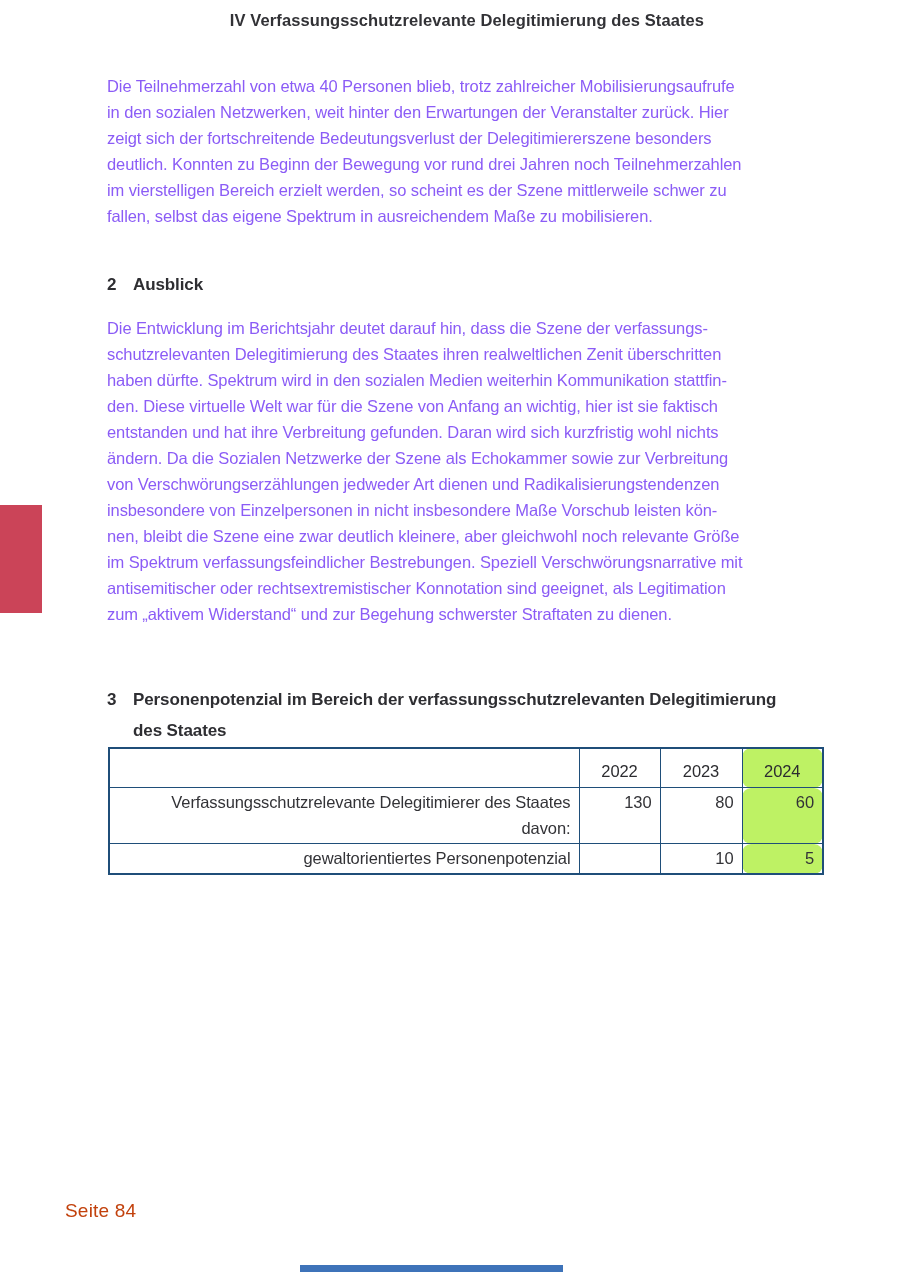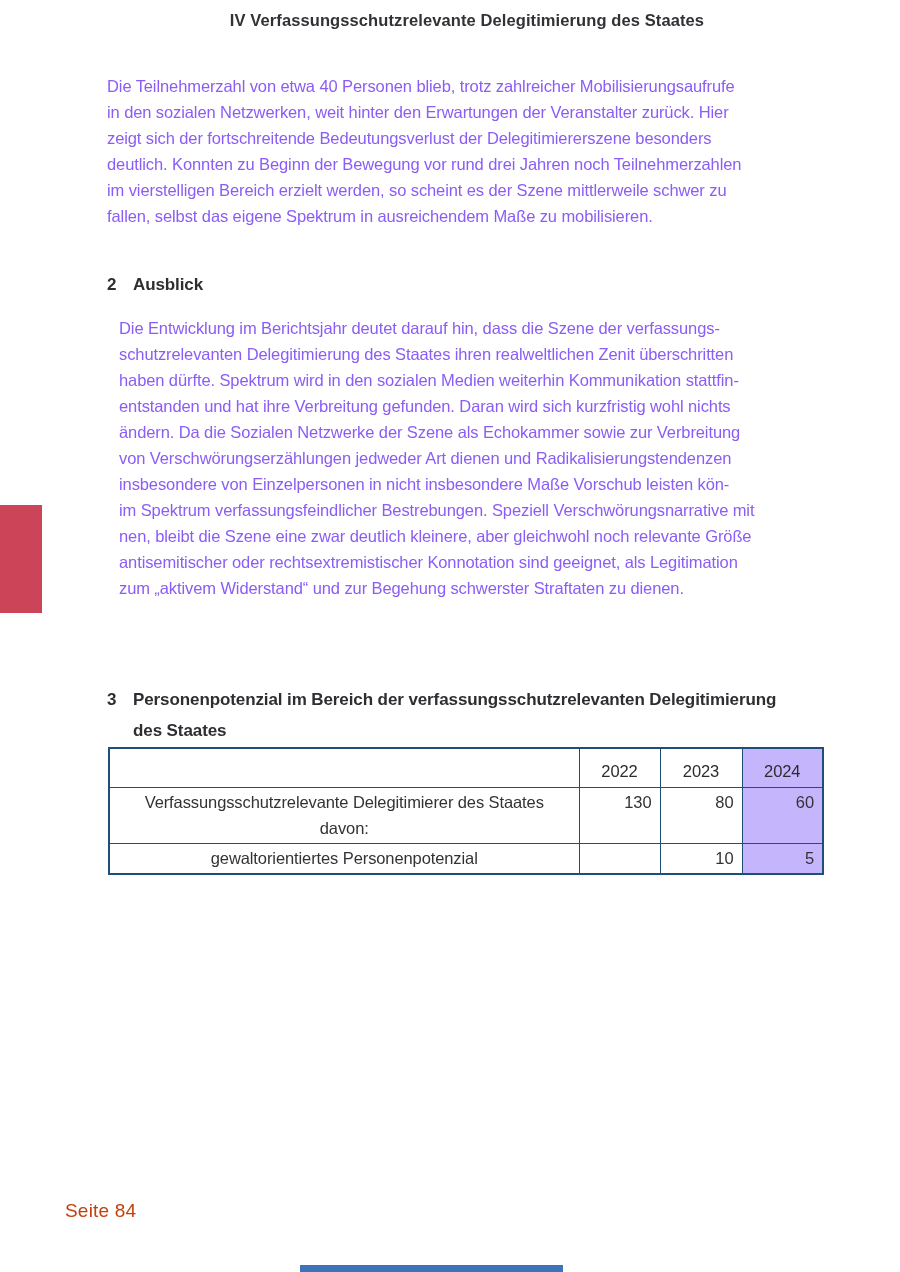--- a/index.html
+++ b/index.html
@@ -15,21 +15,21 @@
     text-align:center; font-size:16.5px; font-weight:600;
     letter-spacing:0.1px; color:#323236;padding-left:17px;
   }
   .para {
     position:absolute; left:107px;
     font-size:16.5px; line-height:26px; letter-spacing:-0.1px;
     white-space:nowrap; color:#8b5cf6;
   }
   .para .line { height:26px; }
   #para1 { top:73px; }
-  #para2 { top:315px;margin-left:12px; }
+  #para2 { top:315px; }
   .section-heading {
     position:absolute; left:107px; display:flex;
     font-size:17px; font-weight:700; color:#2e2e32;
     letter-spacing:-0.1px; white-space:nowrap;
   }
   .section-heading .num { width:26px; flex:none; }
   #h2 { top:275px; }
   #h3 { top:684px; line-height:31px; }
   table.stats {
     position:absolute; top:747px; left:108px;
@@ -38,26 +38,26 @@
     border:2px solid #1f4e79;
   }
   table.stats th, table.stats td {
     border:1px solid #1f4e79; vertical-align:top;
   }
   table.stats th {
     font-weight:500; text-align:center; color:#2c2c30;
     padding:13px 0 3px; height:22px;
   }
   table.stats td.label {
-    text-align:center; padding:1px 8px 2px; line-height:26px; white-space:nowrap;
+    text-align:right; padding:1px 8px 2px; line-height:26px; white-space:nowrap;
   }
   table.stats td.num {
     text-align:right; padding:1px 8px 2px; line-height:26px; font-weight:400;
   }
-  .hl { background:#c4b5fd; }
+  .hl { background:#bef264;border-radius:9px; }
   .red-tab {
     position:absolute; left:0; top:505px; width:42px; height:108px;
     background:#cb4458;
   }
   .page-footer {
     position:absolute; left:65px; top:1200px;
     font-size:19px; color:#c2410c; letter-spacing:0.2px;
   }
   .bottom-bar {
     position:absolute; left:300px; top:1265px; width:263px; height:7px;
@@ -80,26 +80,27 @@
 
 <div class="section-heading" id="h2">
   <span class="num">2</span>
   <span>Ausblick</span>
 </div>
 
 <div class="para" id="para2">
     <div class="line">Die Entwicklung im Berichtsjahr deutet darauf hin, dass die Szene der verfassungs-</div>
     <div class="line">schutzrelevanten Delegitimierung des Staates ihren realweltlichen Zenit überschritten</div>
     <div class="line">haben dürfte. Spektrum wird in den sozialen Medien weiterhin Kommunikation stattfin-</div>
+    <div class="line">den. Diese virtuelle Welt war für die Szene von Anfang an wichtig, hier ist sie faktisch</div>
     <div class="line">entstanden und hat ihre Verbreitung gefunden. Daran wird sich kurzfristig wohl nichts</div>
     <div class="line">ändern. Da die Sozialen Netzwerke der Szene als Echokammer sowie zur Verbreitung</div>
     <div class="line">von Verschwörungserzählungen jedweder Art dienen und Radikalisierungstendenzen</div>
     <div class="line">insbesondere von Einzelpersonen in nicht insbesondere Maße Vorschub leisten kön-</div>
+    <div class="line">nen, bleibt die Szene eine zwar deutlich kleinere, aber gleichwohl noch relevante Größe</div>
     <div class="line">im Spektrum verfassungsfeindlicher Bestrebungen. Speziell Verschwörungsnarrative mit</div>
-    <div class="line">nen, bleibt die Szene eine zwar deutlich kleinere, aber gleichwohl noch relevante Größe</div>
     <div class="line">antisemitischer oder rechtsextremistischer Konnotation sind geeignet, als Legitimation</div>
     <div class="line">zum „aktivem Widerstand“ und zur Begehung schwerster Straftaten zu dienen.</div>
   </div>
 
 <div class="section-heading" id="h3">
   <span class="num">3</span>
   <span>
       <div class="line">Personenpotenzial im Bereich der verfassungsschutzrelevanten Delegitimierung</div>
       <div class="line">des Staates</div>
     </span>

